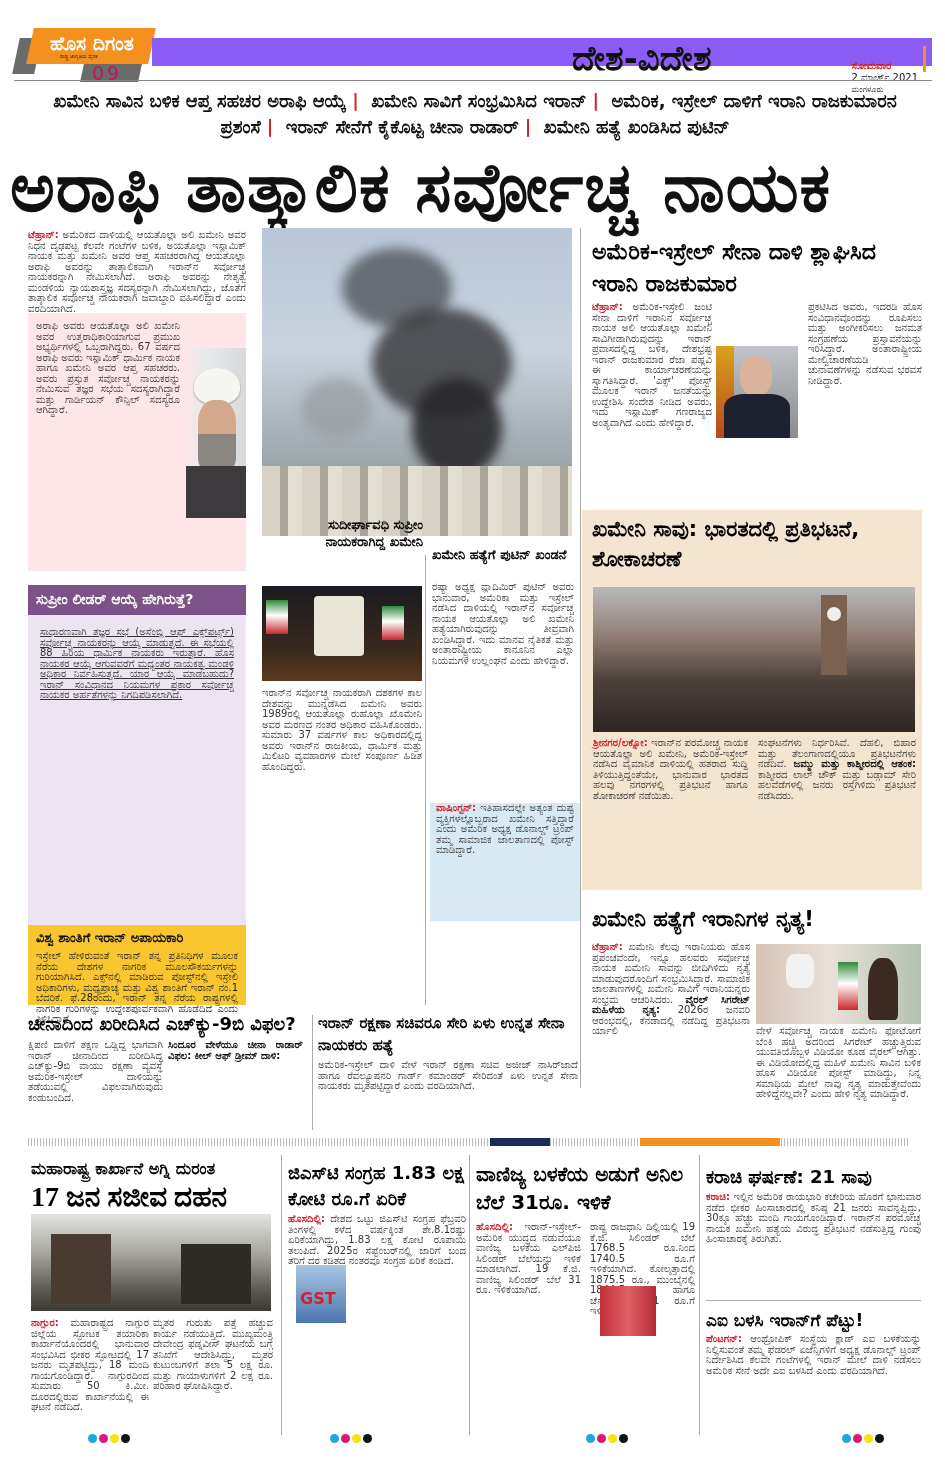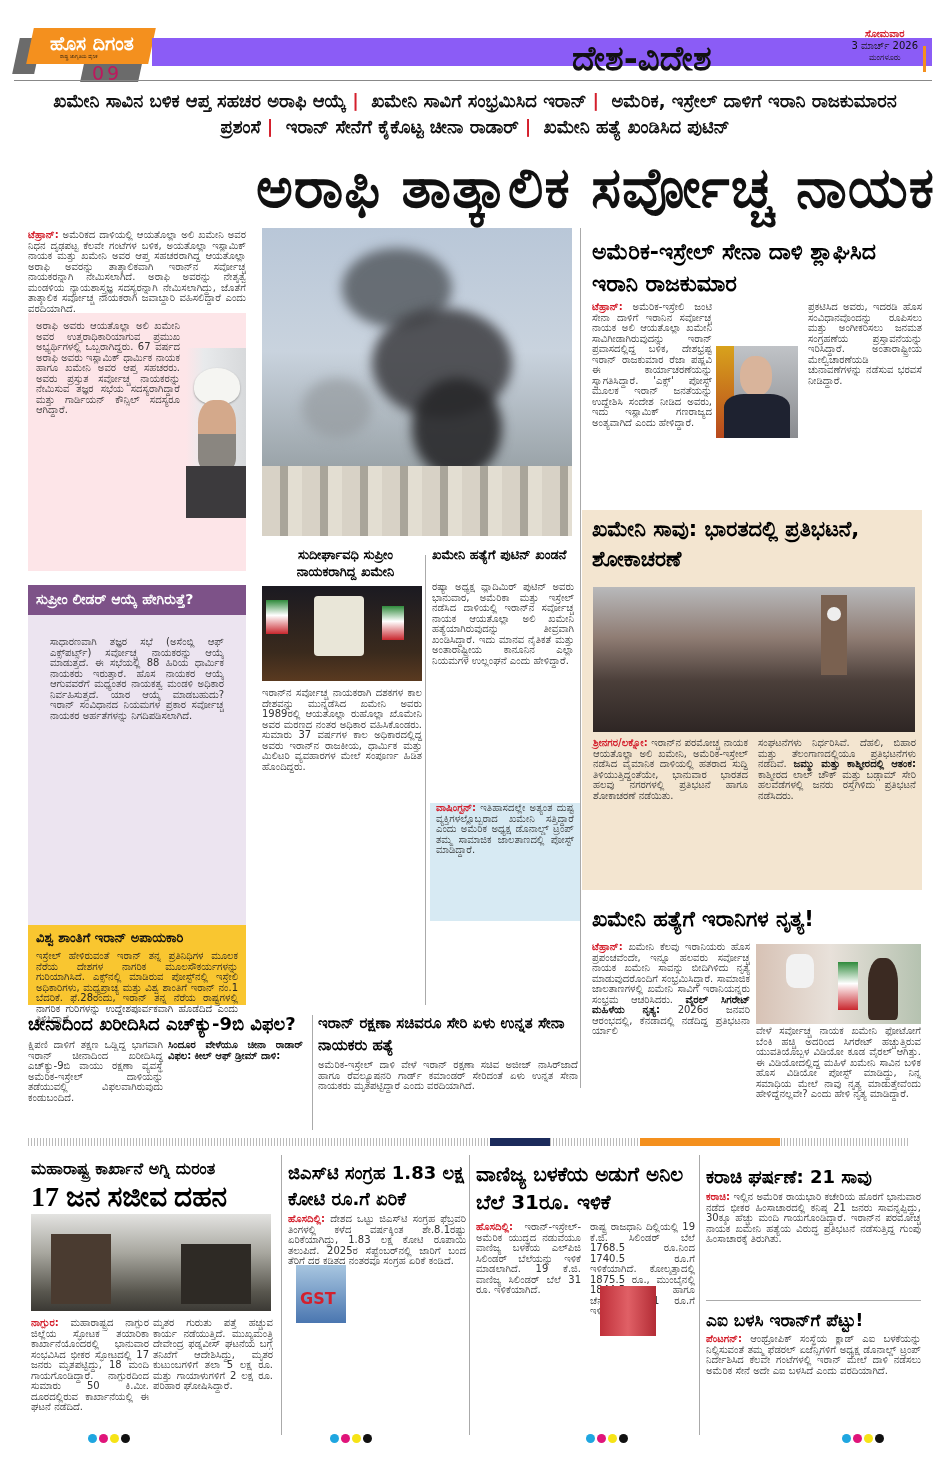--- a/index.html
+++ b/index.html
@@ -7,27 +7,27 @@
 .abs{position:absolute}
 .masthead{left:12px;top:28px;width:920px;height:52px}
 .logo-box{position:absolute;left:18px;top:0;width:122px;height:36px;background:#f4901e;transform:skewX(-12deg)}
 .logo-txt{position:absolute;left:38px;top:4px;color:#fff;font-weight:bold;font-size:19px}
 .logo-sub{position:absolute;left:48px;top:25px;color:#111;font-size:5px}
 .logo-grey{position:absolute;left:4px;top:10px;width:22px;height:36px;background:#6b6b6b;transform:skewX(-12deg)}
 .pageno-box{position:absolute;left:70px;top:36px;width:58px;height:18px;background:#6b6b6b;transform:skewX(-12deg)}
 .pageno{position:absolute;left:80px;top:34px;color:#be185d;font-weight:normal;font-size:19px;letter-spacing:3px}
 .section-band{position:absolute;left:140px;top:10px;width:780px;height:28px;background:#8b5cf6}
 .section-title{position:absolute;left:420px;top:0;font-size:34px;font-weight:bold;color:#111}
-.date-block{position:absolute;right:14px;top:0;text-align:center;font-size:10px;line-height:12px}
+.date-block{position:absolute;right:14px;top:32px;text-align:left;font-size:10px;line-height:12px}
 .date-day{color:#d41f2c;font-weight:bold}
 .date-bar{position:absolute;right:6px;top:18px;width:3px;height:26px;background:#f4901e}
 .rule{position:absolute;height:1px;background:#888}
 .teaser{left:30px;top:88px;width:890px;text-align:center;font-size:18px;font-weight:bold;line-height:26px}
 .teaser .sep{color:#d41f2c;margin:0 6px}
-.headline{left:10px;top:150px;width:925px;text-align:right;font-size:56px;font-weight:900;letter-spacing:1px;line-height:76px}
+.headline{left:10px;top:150px;width:925px;text-align:left;font-size:68px;font-weight:900;letter-spacing:1px;line-height:76px}
 .col{position:absolute;font-size:10px;line-height:10.5px;color:#333;text-align:justify}
 .col .dl{color:#d41f2c}
 .col b{color:#111}
 .box-red{left:28px;top:313px;width:218px;height:258px;background:#fde5e8}
 .box-red .hd{background:#e94763;color:#fff;font-size:14px;font-weight:bold;padding:6px 8px;height:30px}
 .box-purple{left:28px;top:585px;width:218px;height:350px;background:#ece4f0}
 .box-purple .hd{background:#7d5288;color:#fff;font-size:14px;font-weight:bold;padding:6px 8px;height:30px}
 .box-yellow{left:28px;top:935px;width:218px;height:66px;background:#f9c630}
 .box-yellow .hd{background:#f9c630;color:#111;font-size:13px;font-weight:bold;padding:5px 8px}
 .photo{position:absolute;overflow:hidden}
@@ -74,21 +74,21 @@
   <div class="logo-box"></div>
   <span class="logo-txt">ಹೊಸ ದಿಗಂತ</span>
   <span class="logo-sub">ರಾಷ್ಟ್ರ ಜಾಗೃತಿಯ ದೈನಿಕ</span>
   <div class="pageno-box"></div>
   <span class="pageno">09</span>
   <div class="section-band">
     <span class="section-title">ದೇಶ-ವಿದೇಶ</span>
   </div>
   <div class="date-block">
     <div class="date-day">ಸೋಮವಾರ</div>
-    <div>3 ಮಾರ್ಚ್ 2026</div>
+    <div>2 ಮಾರ್ಚ್ 2021</div>
     <div style="font-size:8px">ಮಂಗಳೂರು</div>
   </div>
   <div class="date-bar"></div>
 </div>
 <div class="rule" style="left:14px;top:80px;width:918px"></div>
 
 <div class="abs teaser">
   <span>ಖಮೇನಿ ಸಾವಿನ ಬಳಿಕ ಆಪ್ತ ಸಹಚರ ಅರಾಫಿ ಆಯ್ಕೆ</span><span class="sep">|</span>
   <span>ಖಮೇನಿ ಸಾವಿಗೆ ಸಂಭ್ರಮಿಸಿದ ಇರಾನ್</span><span class="sep">|</span>
   <span>ಅಮೆರಿಕ, ಇಸ್ರೇಲ್ ದಾಳಿಗೆ ಇರಾನಿ ರಾಜಕುಮಾರನ ಪ್ರಶಂಸೆ</span><span class="sep">|</span>
@@ -116,29 +116,29 @@
 <div class="photo smoke">
   <div class="cloud" style="left:80px;top:20px;width:110px;height:80px"></div>
   <div class="cloud" style="left:110px;top:80px;width:140px;height:110px;background:rgba(60,60,64,.85)"></div>
   <div class="cloud" style="left:150px;top:150px;width:90px;height:100px;background:rgba(40,40,42,.9)"></div>
   <div class="cloud" style="left:40px;top:150px;width:70px;height:60px;background:rgba(150,155,160,.7)"></div>
   <div class="city"></div>
 </div>
 
 <div class="abs box-purple">
   <div class="hd">ಸುಪ್ರೀಂ ಲೀಡರ್ ಆಯ್ಕೆ ಹೇಗಿರುತ್ತೆ?</div>
-  <div class="col" style="position:relative;padding:22px;">ಸಾಧಾರಣವಾಗಿ ತಜ್ಞರ ಸಭೆ (ಅಸೆಂಬ್ಲಿ ಆಫ್ ಎಕ್ಸ್‌ಪರ್ಟ್ಸ್) ಸರ್ವೋಚ್ಚ ನಾಯಕರನ್ನು ಆಯ್ಕೆ ಮಾಡುತ್ತದೆ. ಈ ಸಭೆಯಲ್ಲಿ 88 ಹಿರಿಯ ಧಾರ್ಮಿಕ ನಾಯಕರು ಇರುತ್ತಾರೆ. ಹೊಸ ನಾಯಕರ ಆಯ್ಕೆ ಆಗುವವರೆಗೆ ಮಧ್ಯಂತರ ನಾಯಕತ್ವ ಮಂಡಳಿ ಅಧಿಕಾರ ನಿರ್ವಹಿಸುತ್ತದೆ. ಯಾರ ಆಯ್ಕೆ ಮಾಡಬಹುದು? ಇರಾನ್ ಸಂವಿಧಾನದ ನಿಯಮಗಳ ಪ್ರಕಾರ ಸರ್ವೋಚ್ಚ ನಾಯಕರ ಅರ್ಹತೆಗಳನ್ನು ನಿಗದಿಪಡಿಸಲಾಗಿದೆ.</div>
+  <div class="col" style="position:relative;padding:12px;text-decoration:underline;">ಸಾಧಾರಣವಾಗಿ ತಜ್ಞರ ಸಭೆ (ಅಸೆಂಬ್ಲಿ ಆಫ್ ಎಕ್ಸ್‌ಪರ್ಟ್ಸ್) ಸರ್ವೋಚ್ಚ ನಾಯಕರನ್ನು ಆಯ್ಕೆ ಮಾಡುತ್ತದೆ. ಈ ಸಭೆಯಲ್ಲಿ 88 ಹಿರಿಯ ಧಾರ್ಮಿಕ ನಾಯಕರು ಇರುತ್ತಾರೆ. ಹೊಸ ನಾಯಕರ ಆಯ್ಕೆ ಆಗುವವರೆಗೆ ಮಧ್ಯಂತರ ನಾಯಕತ್ವ ಮಂಡಳಿ ಅಧಿಕಾರ ನಿರ್ವಹಿಸುತ್ತದೆ. ಯಾರ ಆಯ್ಕೆ ಮಾಡಬಹುದು? ಇರಾನ್ ಸಂವಿಧಾನದ ನಿಯಮಗಳ ಪ್ರಕಾರ ಸರ್ವೋಚ್ಚ ನಾಯಕರ ಅರ್ಹತೆಗಳನ್ನು ನಿಗದಿಪಡಿಸಲಾಗಿದೆ.</div>
 </div>
 
 <div class="abs box-yellow" style="top:925px;height:80px">
   <div class="hd">ವಿಶ್ವ ಶಾಂತಿಗೆ ಇರಾನ್ ಅಪಾಯಕಾರಿ</div>
   <div class="col" style="position:relative;padding:0 8px;color:#222">ಇಸ್ರೇಲ್ ಹೇಳಿರುವಂತೆ ಇರಾನ್ ತನ್ನ ಪ್ರತಿನಿಧಿಗಳ ಮೂಲಕ ನೆರೆಯ ದೇಶಗಳ ನಾಗರಿಕ ಮೂಲಸೌಕರ್ಯಗಳನ್ನು ಗುರಿಯಾಗಿಸಿದೆ. ಎಕ್ಸ್‌ನಲ್ಲಿ ಮಾಡಿರುವ ಪೋಸ್ಟ್‌ನಲ್ಲಿ ಇಸ್ರೇಲಿ ಅಧಿಕಾರಿಗಳು, ಮಧ್ಯಪ್ರಾಚ್ಯ ಮತ್ತು ವಿಶ್ವ ಶಾಂತಿಗೆ ಇರಾನ್ ನಂ.1 ಬೆದರಿಕೆ. ಫೆ.28ರಂದು, ಇರಾನ್ ತನ್ನ ನೆರೆಯ ರಾಷ್ಟ್ರಗಳಲ್ಲಿ ನಾಗರಿಕ ಗುರಿಗಳನ್ನು ಉದ್ದೇಶಪೂರ್ವಕವಾಗಿ ಹೊಡೆದಿದೆ ಎಂದು ತಿಳಿಸಿದ್ದಾರೆ.</div>
 </div>
 
-<div class="h-sub" style="left:268px;top:546px;width:155px;text-align:center">ಸುದೀರ್ಘಾವಧಿ ಸುಪ್ರೀಂ ನಾಯಕರಾಗಿದ್ದ ಖಮೇನಿ</div>
+<div class="h-sub" style="left:268px;top:516px;width:155px;text-align:right">ಸುದೀರ್ಘಾವಧಿ ಸುಪ್ರೀಂ ನಾಯಕರಾಗಿದ್ದ ಖಮೇನಿ</div>
 <div class="h-sub" style="left:432px;top:546px;width:140px">ಖಮೇನಿ ಹತ್ಯೆಗೆ ಪುಟಿನ್ ಖಂಡನೆ</div>
 <div class="photo rally">
   <div style="position:absolute;left:52px;top:10px;width:50px;height:60px;background:#e9e6d8;border-radius:4px"></div>
   <div style="position:absolute;left:4px;top:14px;width:22px;height:34px;background:linear-gradient(#2f8a3b,#fff 45%,#c9272e)"></div>
   <div style="position:absolute;left:120px;top:20px;width:22px;height:34px;background:linear-gradient(#2f8a3b,#fff 45%,#c9272e)"></div>
 </div>
 <div class="col" style="left:432px;top:582px;width:142px;height:218px">ರಷ್ಯಾ ಅಧ್ಯಕ್ಷ ವ್ಲಾದಿಮಿರ್ ಪುಟಿನ್ ಅವರು ಭಾನುವಾರ, ಅಮೆರಿಕಾ ಮತ್ತು ಇಸ್ರೇಲ್ ನಡೆಸಿದ ದಾಳಿಯಲ್ಲಿ ಇರಾನ್‌ನ ಸರ್ವೋಚ್ಚ ನಾಯಕ ಆಯತೊಲ್ಲಾ ಅಲಿ ಖಮೇನಿ ಹತ್ಯೆಯಾಗಿರುವುದನ್ನು ತೀವ್ರವಾಗಿ ಖಂಡಿಸಿದ್ದಾರೆ. ಇದು ಮಾನವ ನೈತಿಕತೆ ಮತ್ತು ಅಂತಾರಾಷ್ಟ್ರೀಯ ಕಾನೂನಿನ ಎಲ್ಲಾ ನಿಯಮಗಳ ಉಲ್ಲಂಘನೆ ಎಂದು ಹೇಳಿದ್ದಾರೆ.</div>
 <div class="col" style="left:262px;top:688px;width:160px;height:320px">ಇರಾನ್‌ನ ಸರ್ವೋಚ್ಚ ನಾಯಕರಾಗಿ ದಶಕಗಳ ಕಾಲ ದೇಶವನ್ನು ಮುನ್ನಡೆಸಿದ ಖಮೇನಿ ಅವರು 1989ರಲ್ಲಿ ಆಯತೊಲ್ಲಾ ರುಹೊಲ್ಲಾ ಖೊಮೇನಿ ಅವರ ಮರಣದ ನಂತರ ಅಧಿಕಾರ ವಹಿಸಿಕೊಂಡರು. ಸುಮಾರು 37 ವರ್ಷಗಳ ಕಾಲ ಅಧಿಕಾರದಲ್ಲಿದ್ದ ಅವರು ಇರಾನ್‌ನ ರಾಜಕೀಯ, ಧಾರ್ಮಿಕ ಮತ್ತು ಮಿಲಿಟರಿ ವ್ಯವಹಾರಗಳ ಮೇಲೆ ಸಂಪೂರ್ಣ ಹಿಡಿತ ಹೊಂದಿದ್ದರು.</div>
 
 <div class="abs box-blue">

